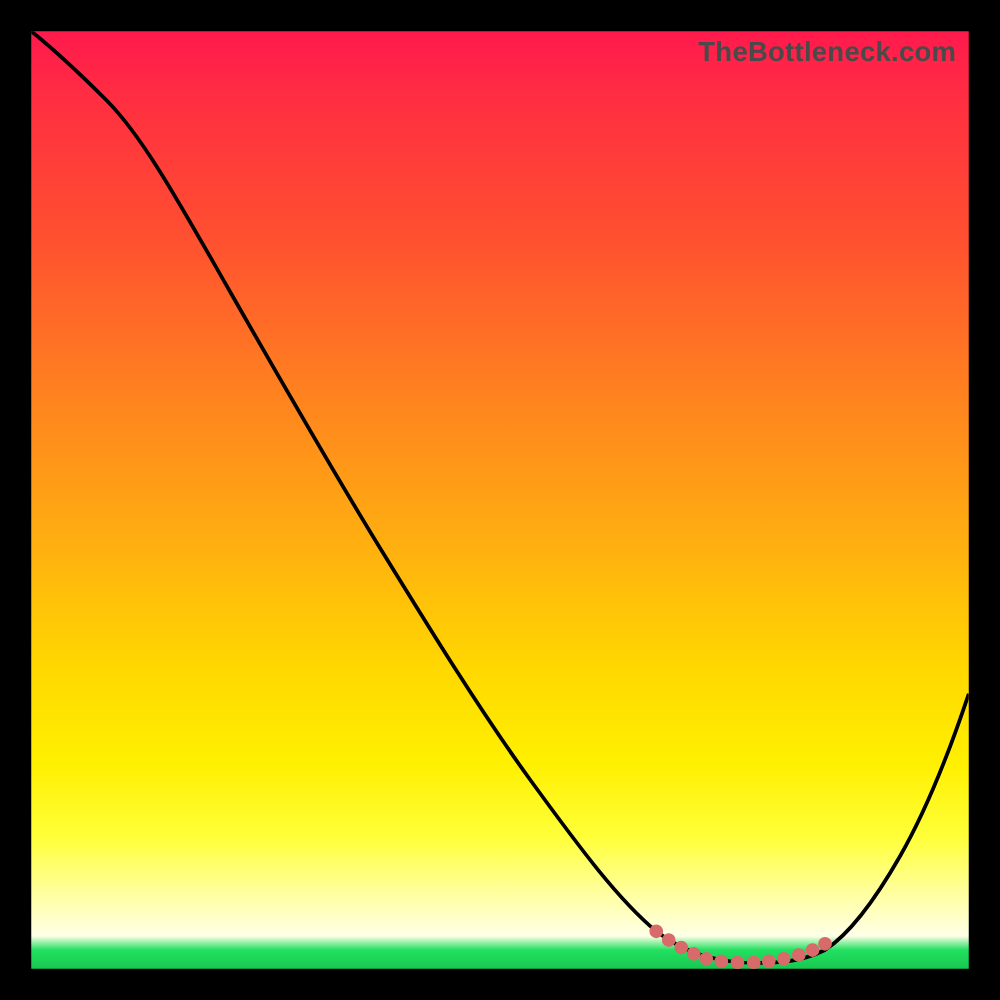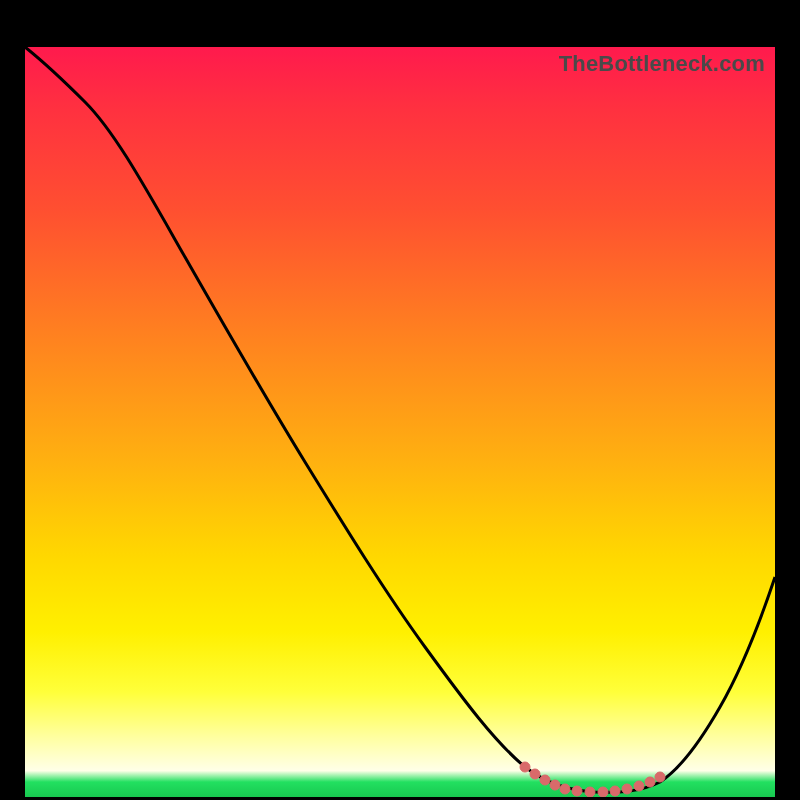--- a/index.html
+++ b/index.html
@@ -11,21 +11,20 @@
     overflow: hidden;
     font-family: Arial, Helvetica, sans-serif;
   }
   .frame {
     position: absolute;
     left: 25px;
     top: 25px;
     width: 750px;
     height: 750px;
     background: #000;
-    margin-top: 22px;
   }
   .plot {
     position: absolute;
     left: 0;
     top: 0;
     width: 750px;
     height: 750px;
   }
   .gradient {
     width: 100%;

